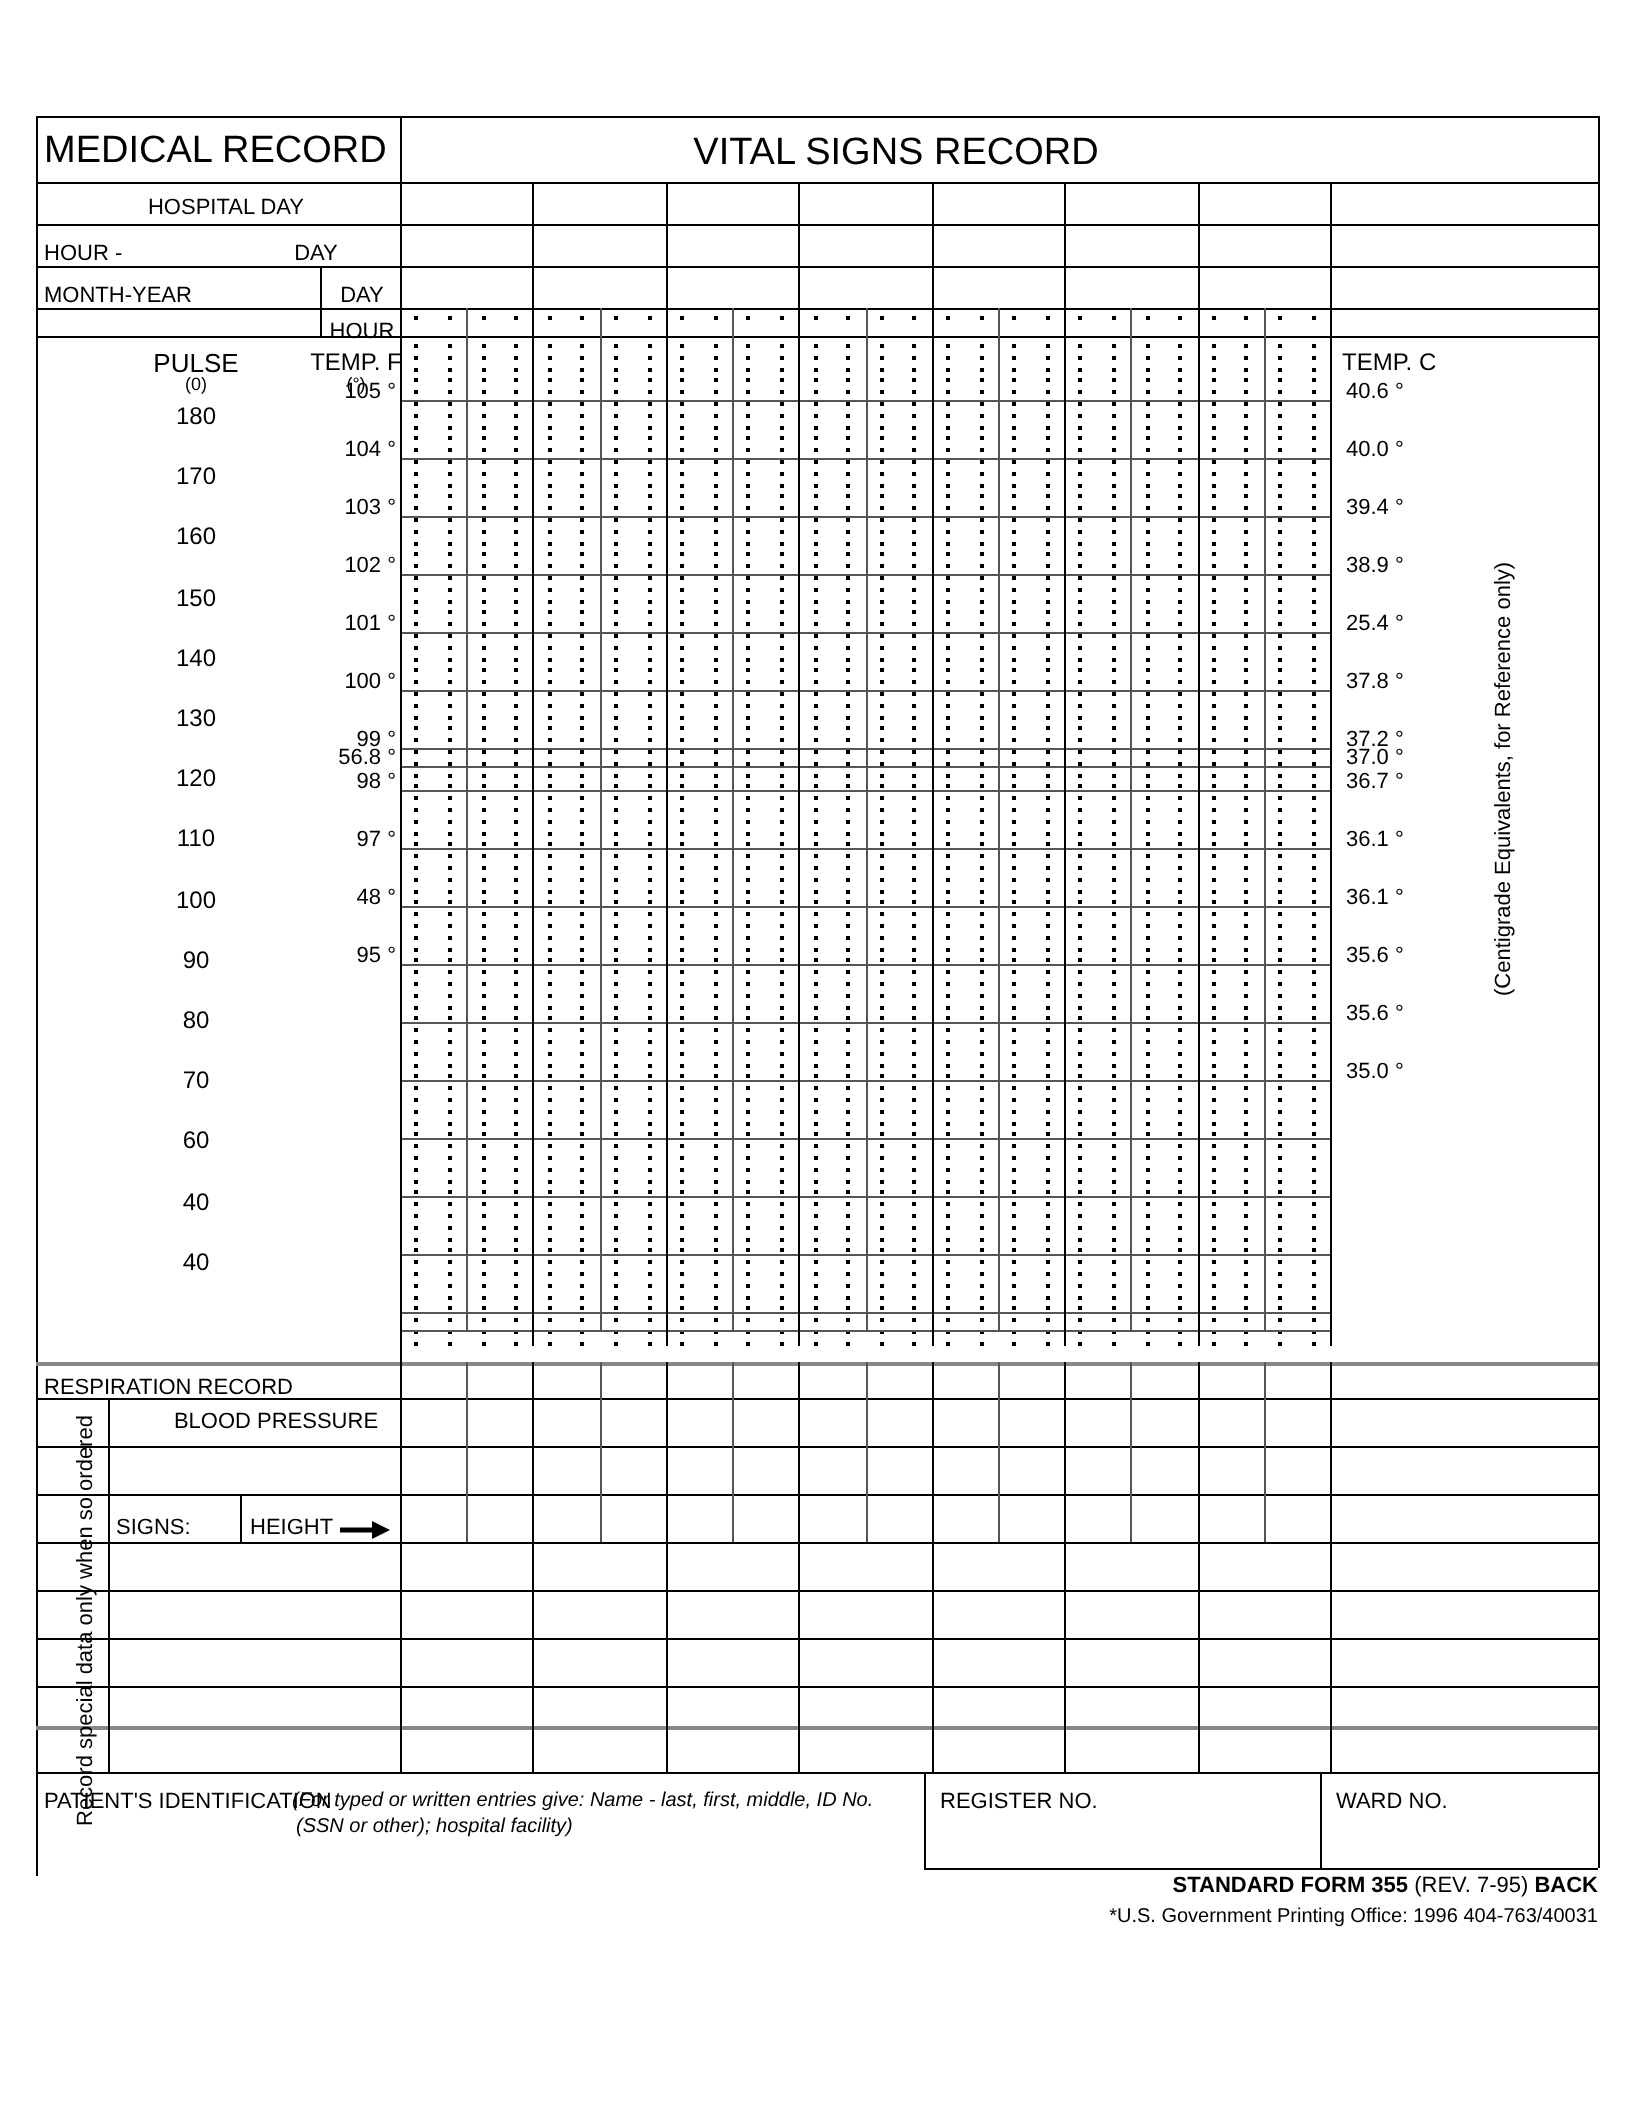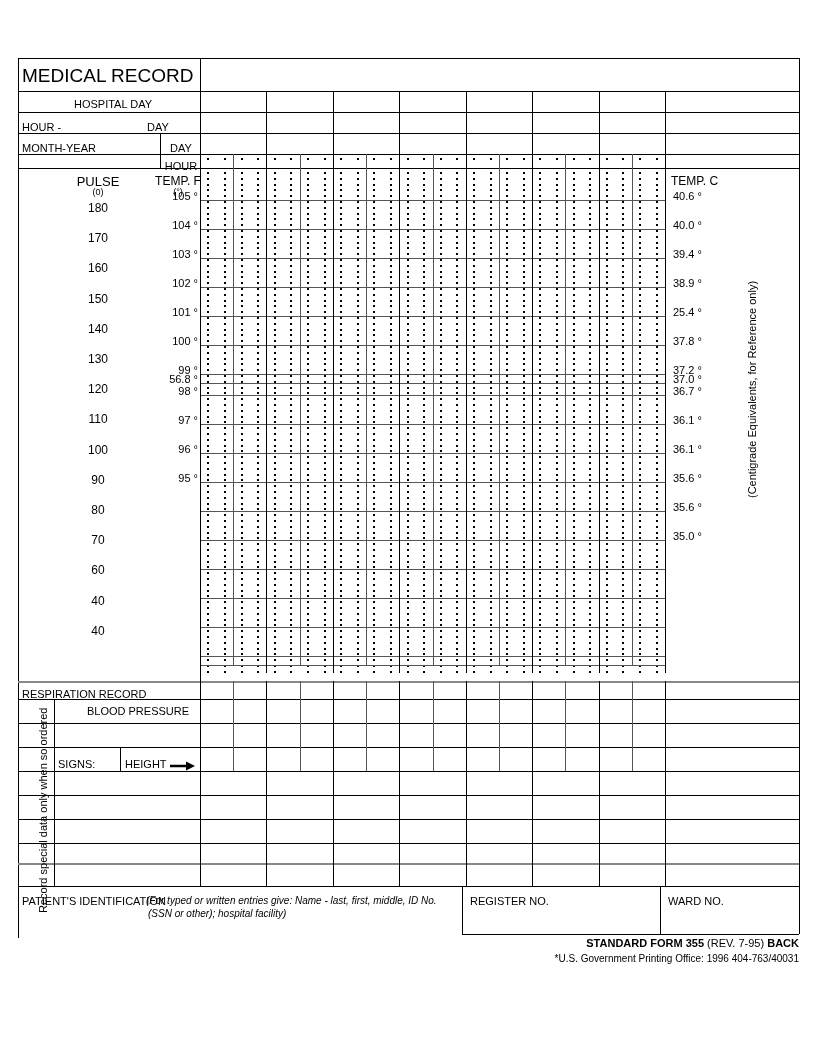--- a/index.html
+++ b/index.html
@@ -69,20 +69,21 @@
     background: #000;
   }
   .arrowwrap { position: absolute; }
 </style>
 </head>
 <body>
 
 <div id="form">
 
   <div class="txt t19" style="left:4px; top:8px;">MEDICAL RECORD</div>
+  <div class="txt t19 ctr" style="left:430px; top:9px;">VITAL SIGNS RECORD</div>
 
   <div class="txt t11 ctr" style="left:95px; top:41px;">HOSPITAL DAY</div>
 
   <div class="txt t11" style="left:4px; top:64px;">HOUR -</div>
   <div class="txt t11 ctr" style="left:140px; top:64px;">DAY</div>
 
   <div class="txt t11" style="left:4px; top:85px;">MONTH-YEAR</div>
   <div class="txt t11 ctr" style="left:163px; top:85px;">DAY</div>
 
   <div class="txt t11 ctr" style="left:163px; top:103px;">HOUR</div>
@@ -118,21 +119,21 @@
       <div class="txt t11 rgt" style="left: 180px; top: 133px;">105 °</div>
       <div class="txt t11 rgt" style="left: 180px; top: 162px;">104 °</div>
       <div class="txt t11 rgt" style="left: 180px; top: 191px;">103 °</div>
       <div class="txt t11 rgt" style="left: 180px; top: 220px;">102 °</div>
       <div class="txt t11 rgt" style="left: 180px; top: 249px;">101 °</div>
       <div class="txt t11 rgt" style="left: 180px; top: 278px;">100 °</div>
       <div class="txt t11 rgt" style="left: 180px; top: 307px;">99 °</div>
       <div class="txt t11 rgt" style="left: 180px; top: 316px;">56.8 °</div>
       <div class="txt t11 rgt" style="left: 180px; top: 328px;">98 °</div>
       <div class="txt t11 rgt" style="left: 180px; top: 357px;">97 °</div>
-      <div class="txt t11 rgt" style="left: 180px; top: 386px;">96 °</div>
+      <div class="txt t11 rgt" style="left: 180px; top: 386px;">48 °</div>
       <div class="txt t11 rgt" style="left: 180px; top: 415px;">95 °</div>
     </div>
   <div id="tempc-scale">
       <div class="txt t11" style="left: 655px; top: 133px;">40.6 °</div>
       <div class="txt t11" style="left: 655px; top: 162px;">40.0 °</div>
       <div class="txt t11" style="left: 655px; top: 191px;">39.4 °</div>
       <div class="txt t11" style="left: 655px; top: 220px;">38.9 °</div>
       <div class="txt t11" style="left: 655px; top: 249px;">25.4 °</div>
       <div class="txt t11" style="left: 655px; top: 278px;">37.8 °</div>
       <div class="txt t11" style="left: 655px; top: 307px;">37.2 °</div>

